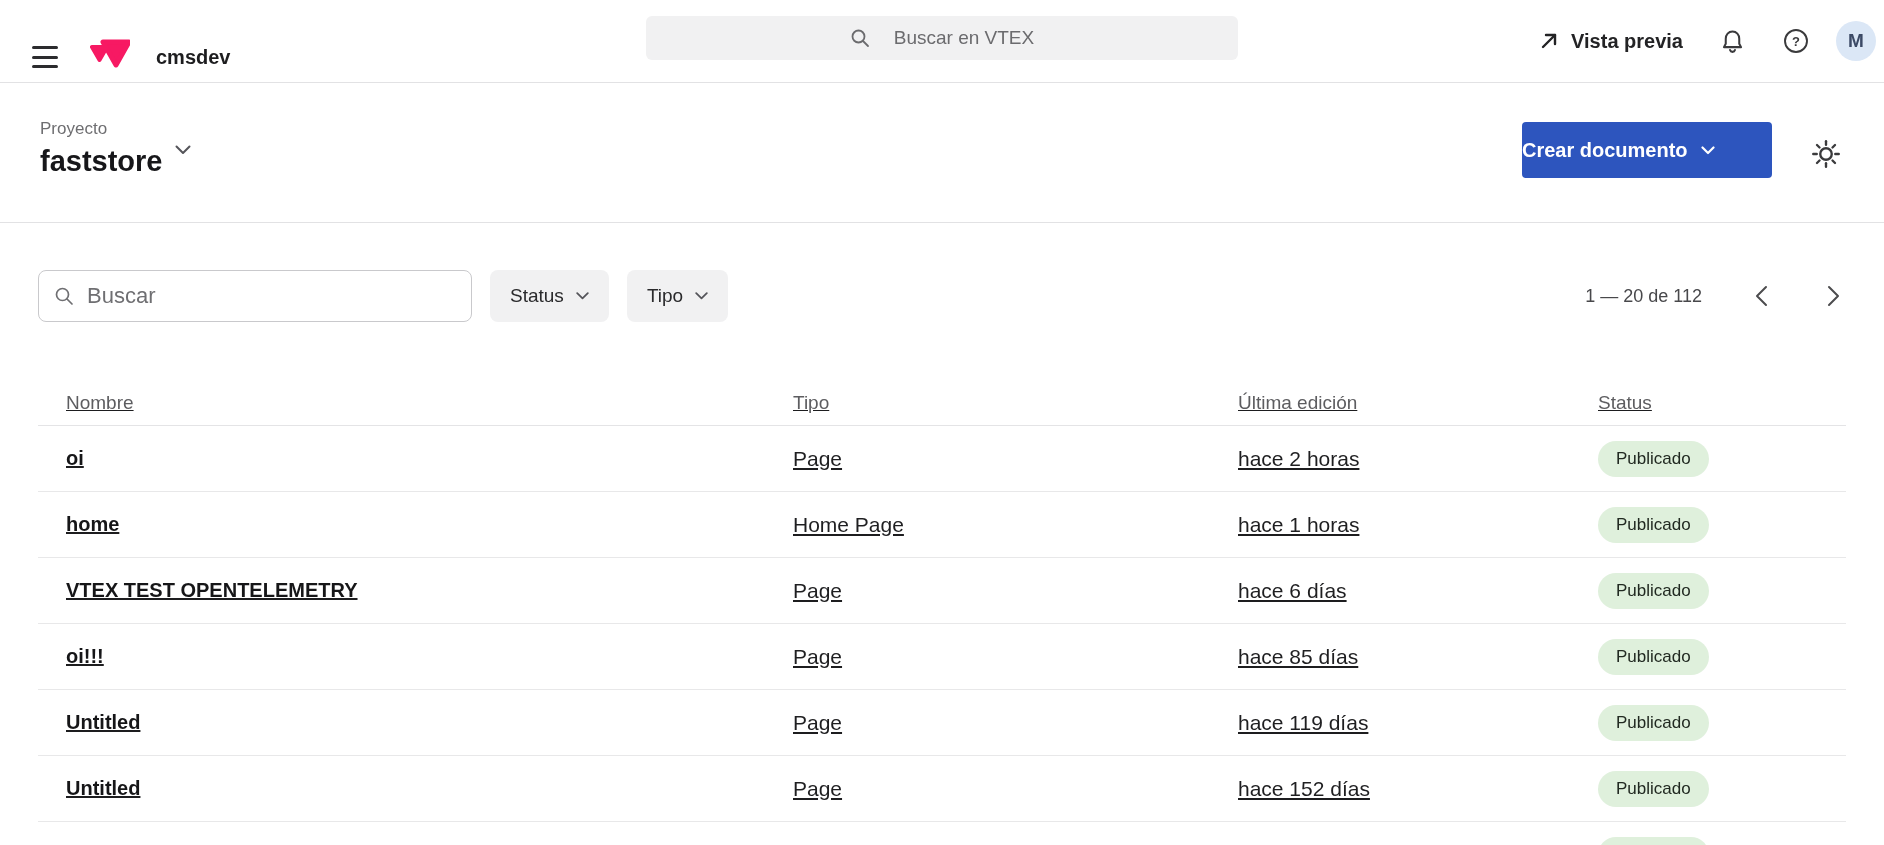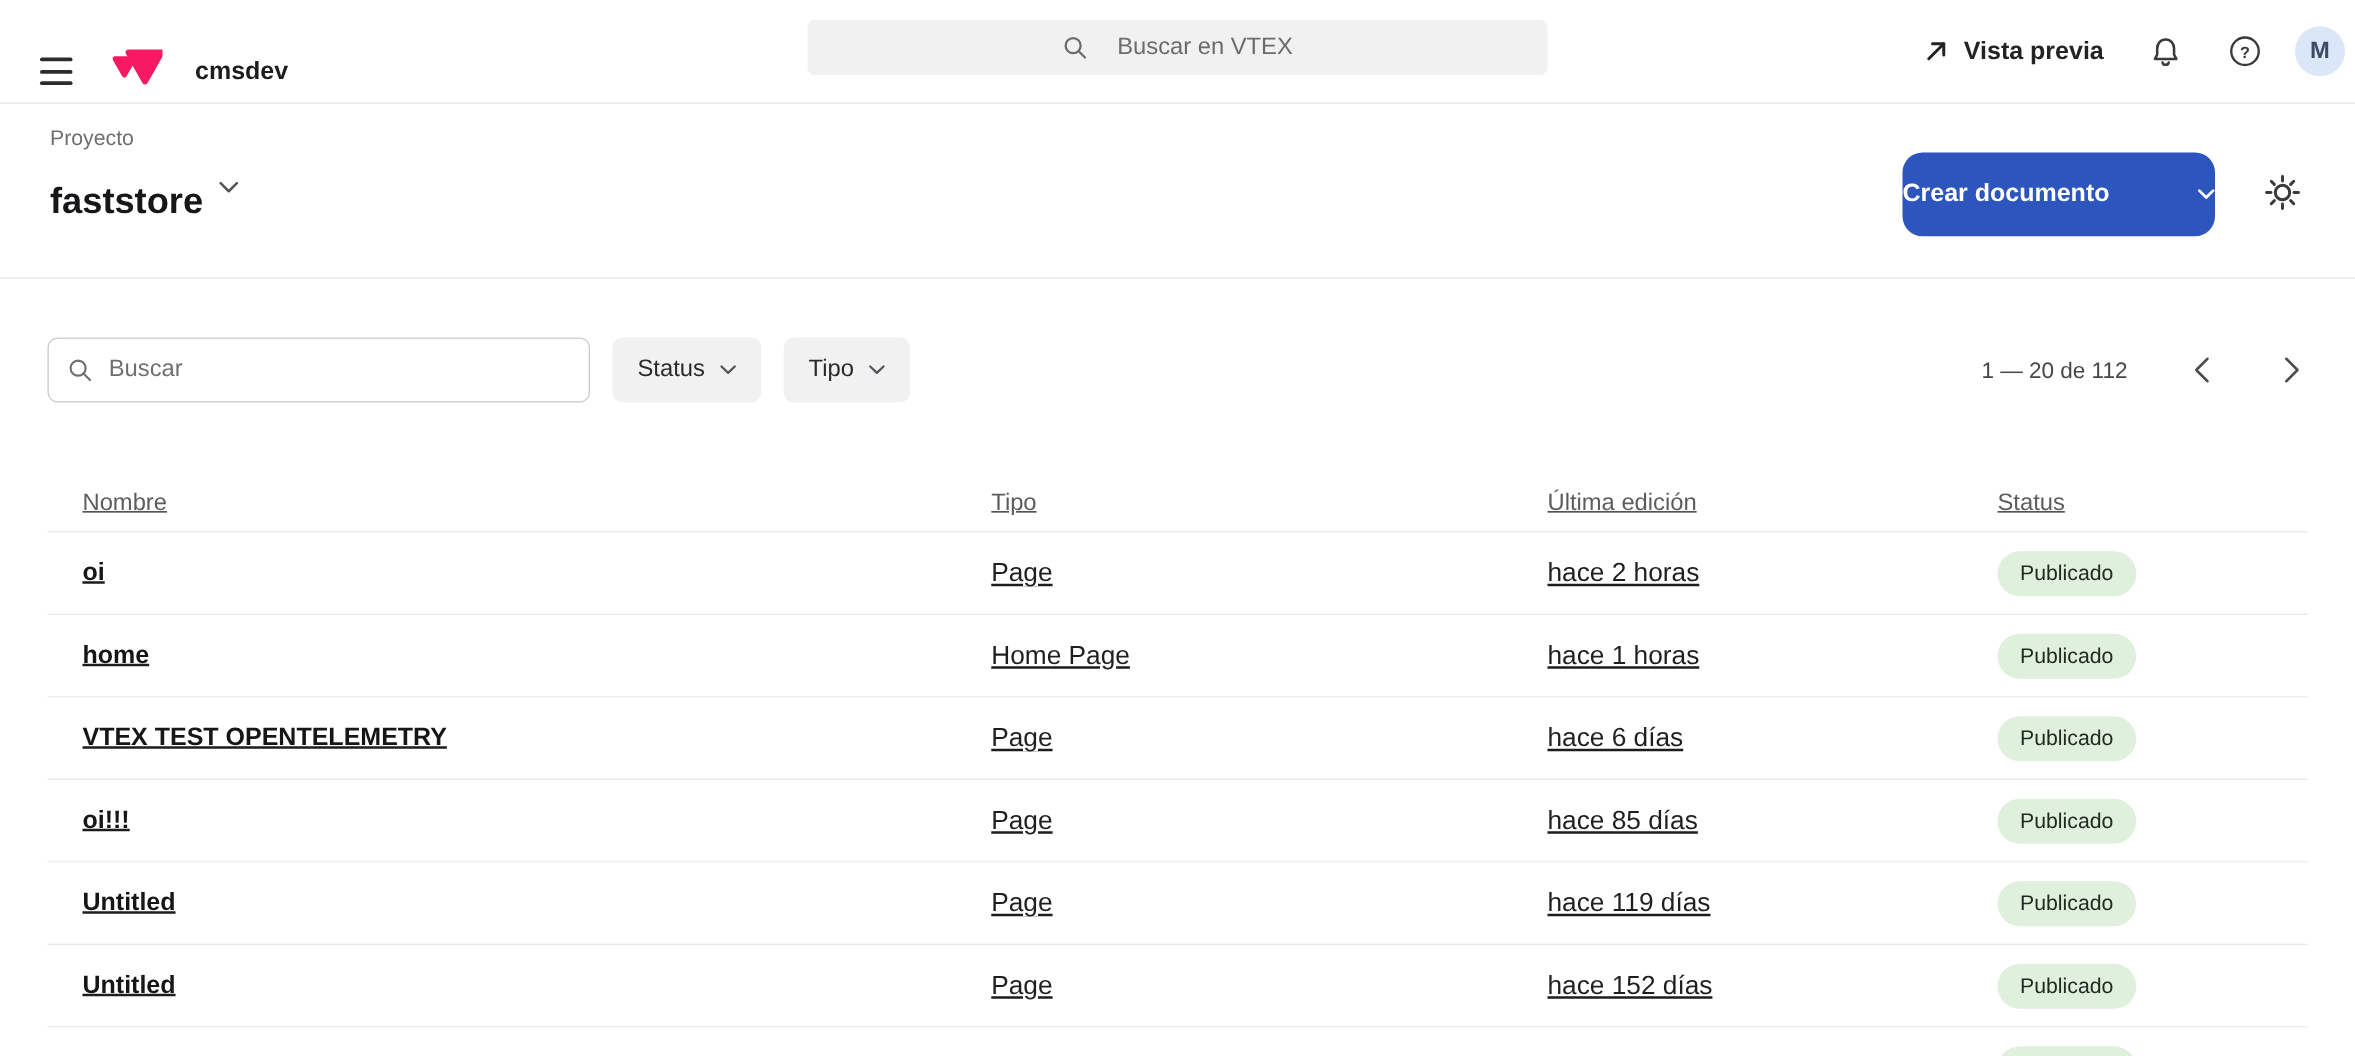--- a/index.html
+++ b/index.html
@@ -31,37 +31,37 @@
   .avatar {
     margin-left:26px; width:40px; height:40px; border-radius:50%;
     background:#dbe7f6; color:#3c4a66; font-size:19px; font-weight:700;
     display:flex; align-items:center; justify-content:center; cursor:pointer;
   }
   
   .project-header {
     position:absolute; top:83px; left:0; width:1884px; height:140px;
     background:#fff; border-bottom:1px solid #e2e2e4;
   }
-  .project-label { position:absolute; left:40px; top:18px; font-size:17px; color:#6e6e71; }
+  .project-label { position:absolute; left:40px; top:36px; font-size:17px; color:#6e6e71; }
   .project-select { position:absolute; left:40px; top:62px; display:flex; gap:12px; cursor:pointer; }
   .project-name { font-size:29px; font-weight:600; color:#17171a; }
   .create-btn {
-    position:absolute; right:112px; top:39px; width:250px; height:67px;
-    background:#2d55be; border:none; border-radius:16px; color:#fff;
+    position:absolute; right:112px; top:39px; width:250px; height:56px;
+    background:#2d55be; border:none; border-radius:4px; color:#fff;
     font-family:inherit; font-size:20px; font-weight:700; cursor:pointer;
-    display:flex; align-items:center; justify-content:space-between; gap:13px;
+    display:flex; align-items:center; justify-content:flex-start; gap:13px;
   }
   .gear-btn { position:absolute; right:43px; top:56px; width:30px; height:30px; display:flex; align-items:center; justify-content:center; cursor:pointer; }
   
   .content { position:absolute; top:223px; left:0; width:1884px; bottom:0; background:#fff; }
   .filter-bar { position:absolute; top:47px; left:38px; right:38px; height:52px; display:flex; align-items:center; }
   .search-field { position:relative; width:434px; height:52px; }
   .search-field input {
     width:100%; height:100%; border:1px solid #c9c9cc; border-radius:8px;
-    font-family:inherit; font-size:19px; color:#1d1d1f; padding:0 14px 0 48px; outline:none; background:#fff;
+    font-family:inherit; font-size:22px; color:#1d1d1f; padding:0 14px 0 48px; outline:none; background:#fff;
   }
   .search-field input::placeholder { color:#6f6f72; opacity:1; }
   .search-field .field-icon { position:absolute; left:16px; top:16px; }
   .filter-btn {
     height:52px; margin-left:18px; padding:0 20px; border:none; border-radius:8px;
     background:#f1f1f2; font-family:inherit; font-size:19px; color:#2a2a2c;
     display:flex; align-items:center; gap:12px; cursor:pointer;
   }
   .filter-btn:first-of-type { margin-left:18px; }
   .pagination { margin-left:auto; display:flex; align-items:center; }

